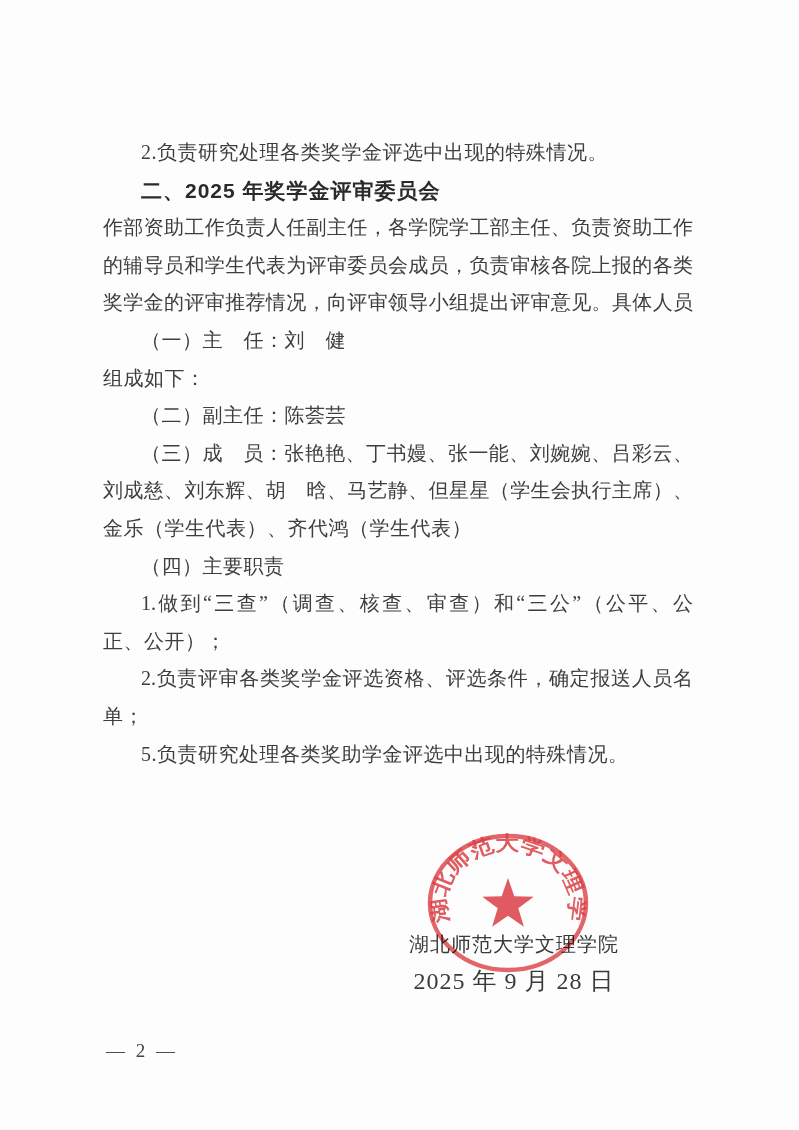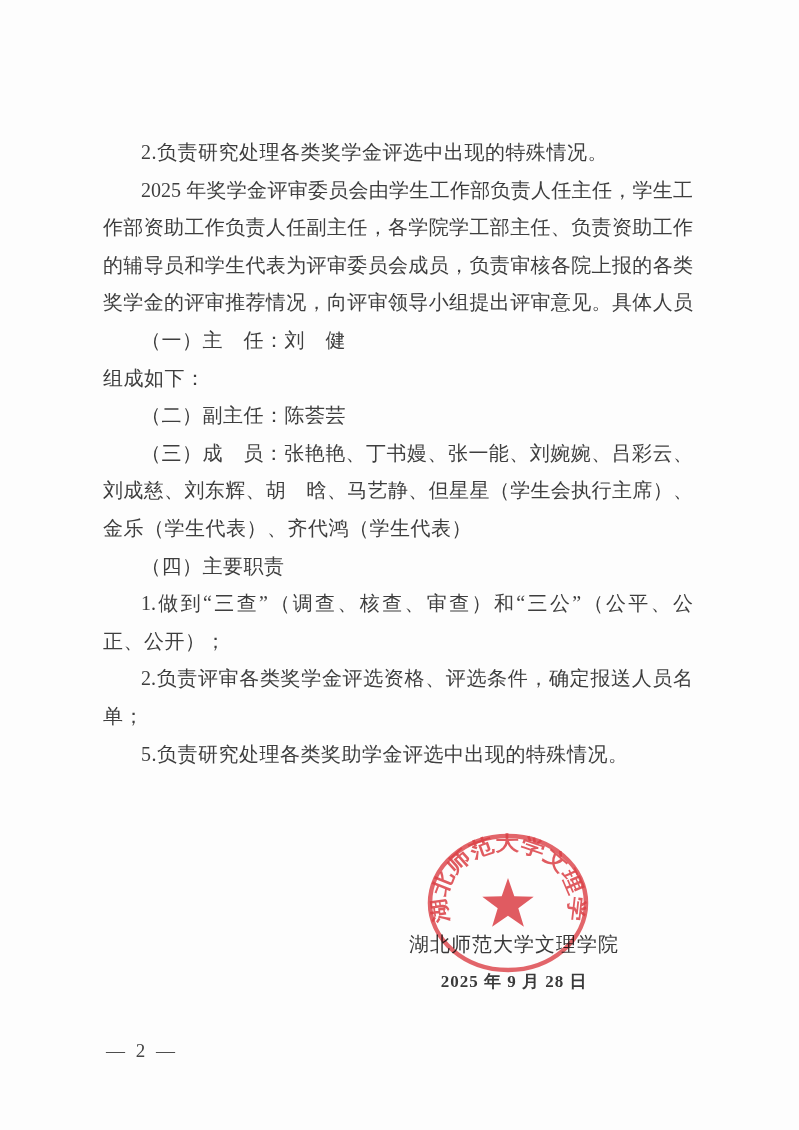--- a/index.html
+++ b/index.html
@@ -37,23 +37,22 @@
     position:absolute;
     left:394px;top:926px;width:240px;
     text-align:center;
     color:#3a3a3a;
   }
   .sig-org{
     font-size:20px;line-height:37px;height:37px;
     letter-spacing:1px;
   }
   .sig-date{
-    font-size:17px;line-height:37px;height:37px;
+    font-size:24px;line-height:37px;height:37px;
     letter-spacing:1px;
-    font-weight:bold;
   }
   
   .seal{
     position:absolute;
     left:424px;top:831px;width:168px;height:146px;
     mix-blend-mode:multiply;
     pointer-events:none;
   }
   
   .page-num{
@@ -64,21 +63,21 @@
     letter-spacing:3px;
   }
 </style>
 </head>
 <body>
 
 <div class="page">
 
   <div class="doc-body">
     <div class="ln ind">2.负责研究处理各类奖学金评选中出现的特殊情况。</div>
-    <div class="ln ind fill">2025 年奖学金评审委员会由学生工作部负责人任主任，学生工</div>
+    <div class="ln ind head">二、2025 年奖学金评审委员会</div>
     <div class="ln fill">作部资助工作负责人任副主任，各学院学工部主任、负责资助工作</div>
     <div class="ln fill">的辅导员和学生代表为评审委员会成员，负责审核各院上报的各类</div>
     <div class="ln fill">奖学金的评审推荐情况，向评审领导小组提出评审意见。具体人员</div>
     <div class="ln ind">（一）主　任：刘　健</div>
     <div class="ln">组成如下：</div>
     <div class="ln ind">（二）副主任：陈荟芸</div>
     <div class="ln ind fill">（三）成　员：张艳艳、丁书嫚、张一能、刘婉婉、吕彩云、</div>
     <div class="ln fill">刘成慈、刘东辉、胡　晗、马艺静、但星星（学生会执行主席）、</div>
     <div class="ln">金乐（学生代表）、齐代鸿（学生代表）</div>
     <div class="ln ind">（四）主要职责</div>

